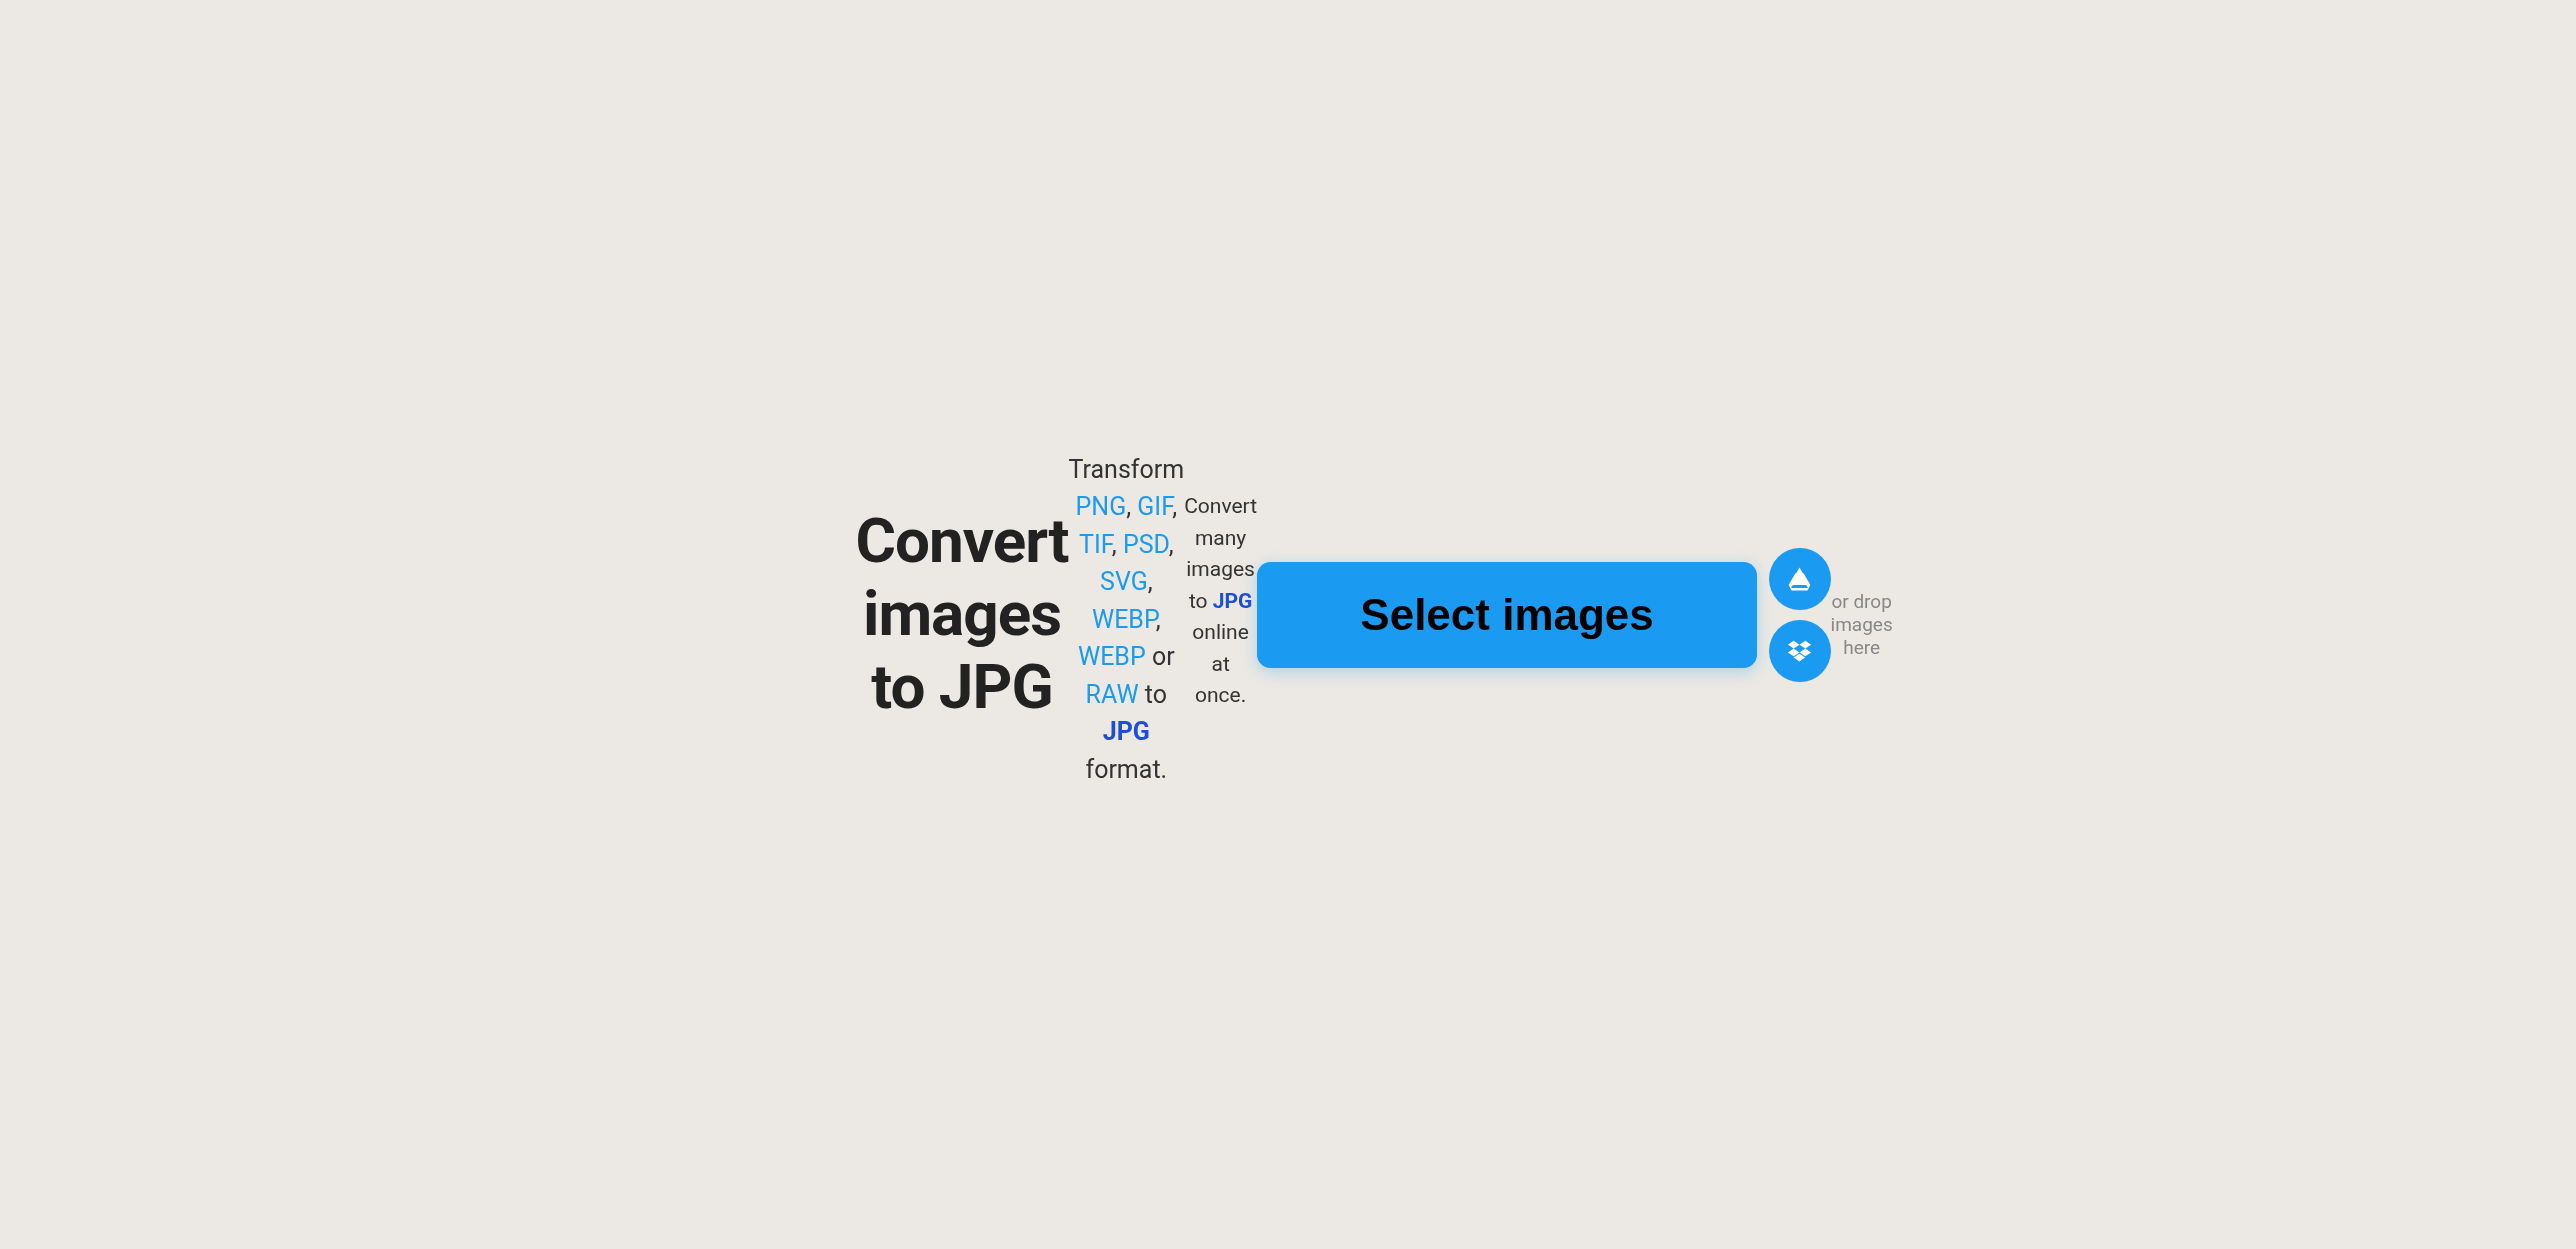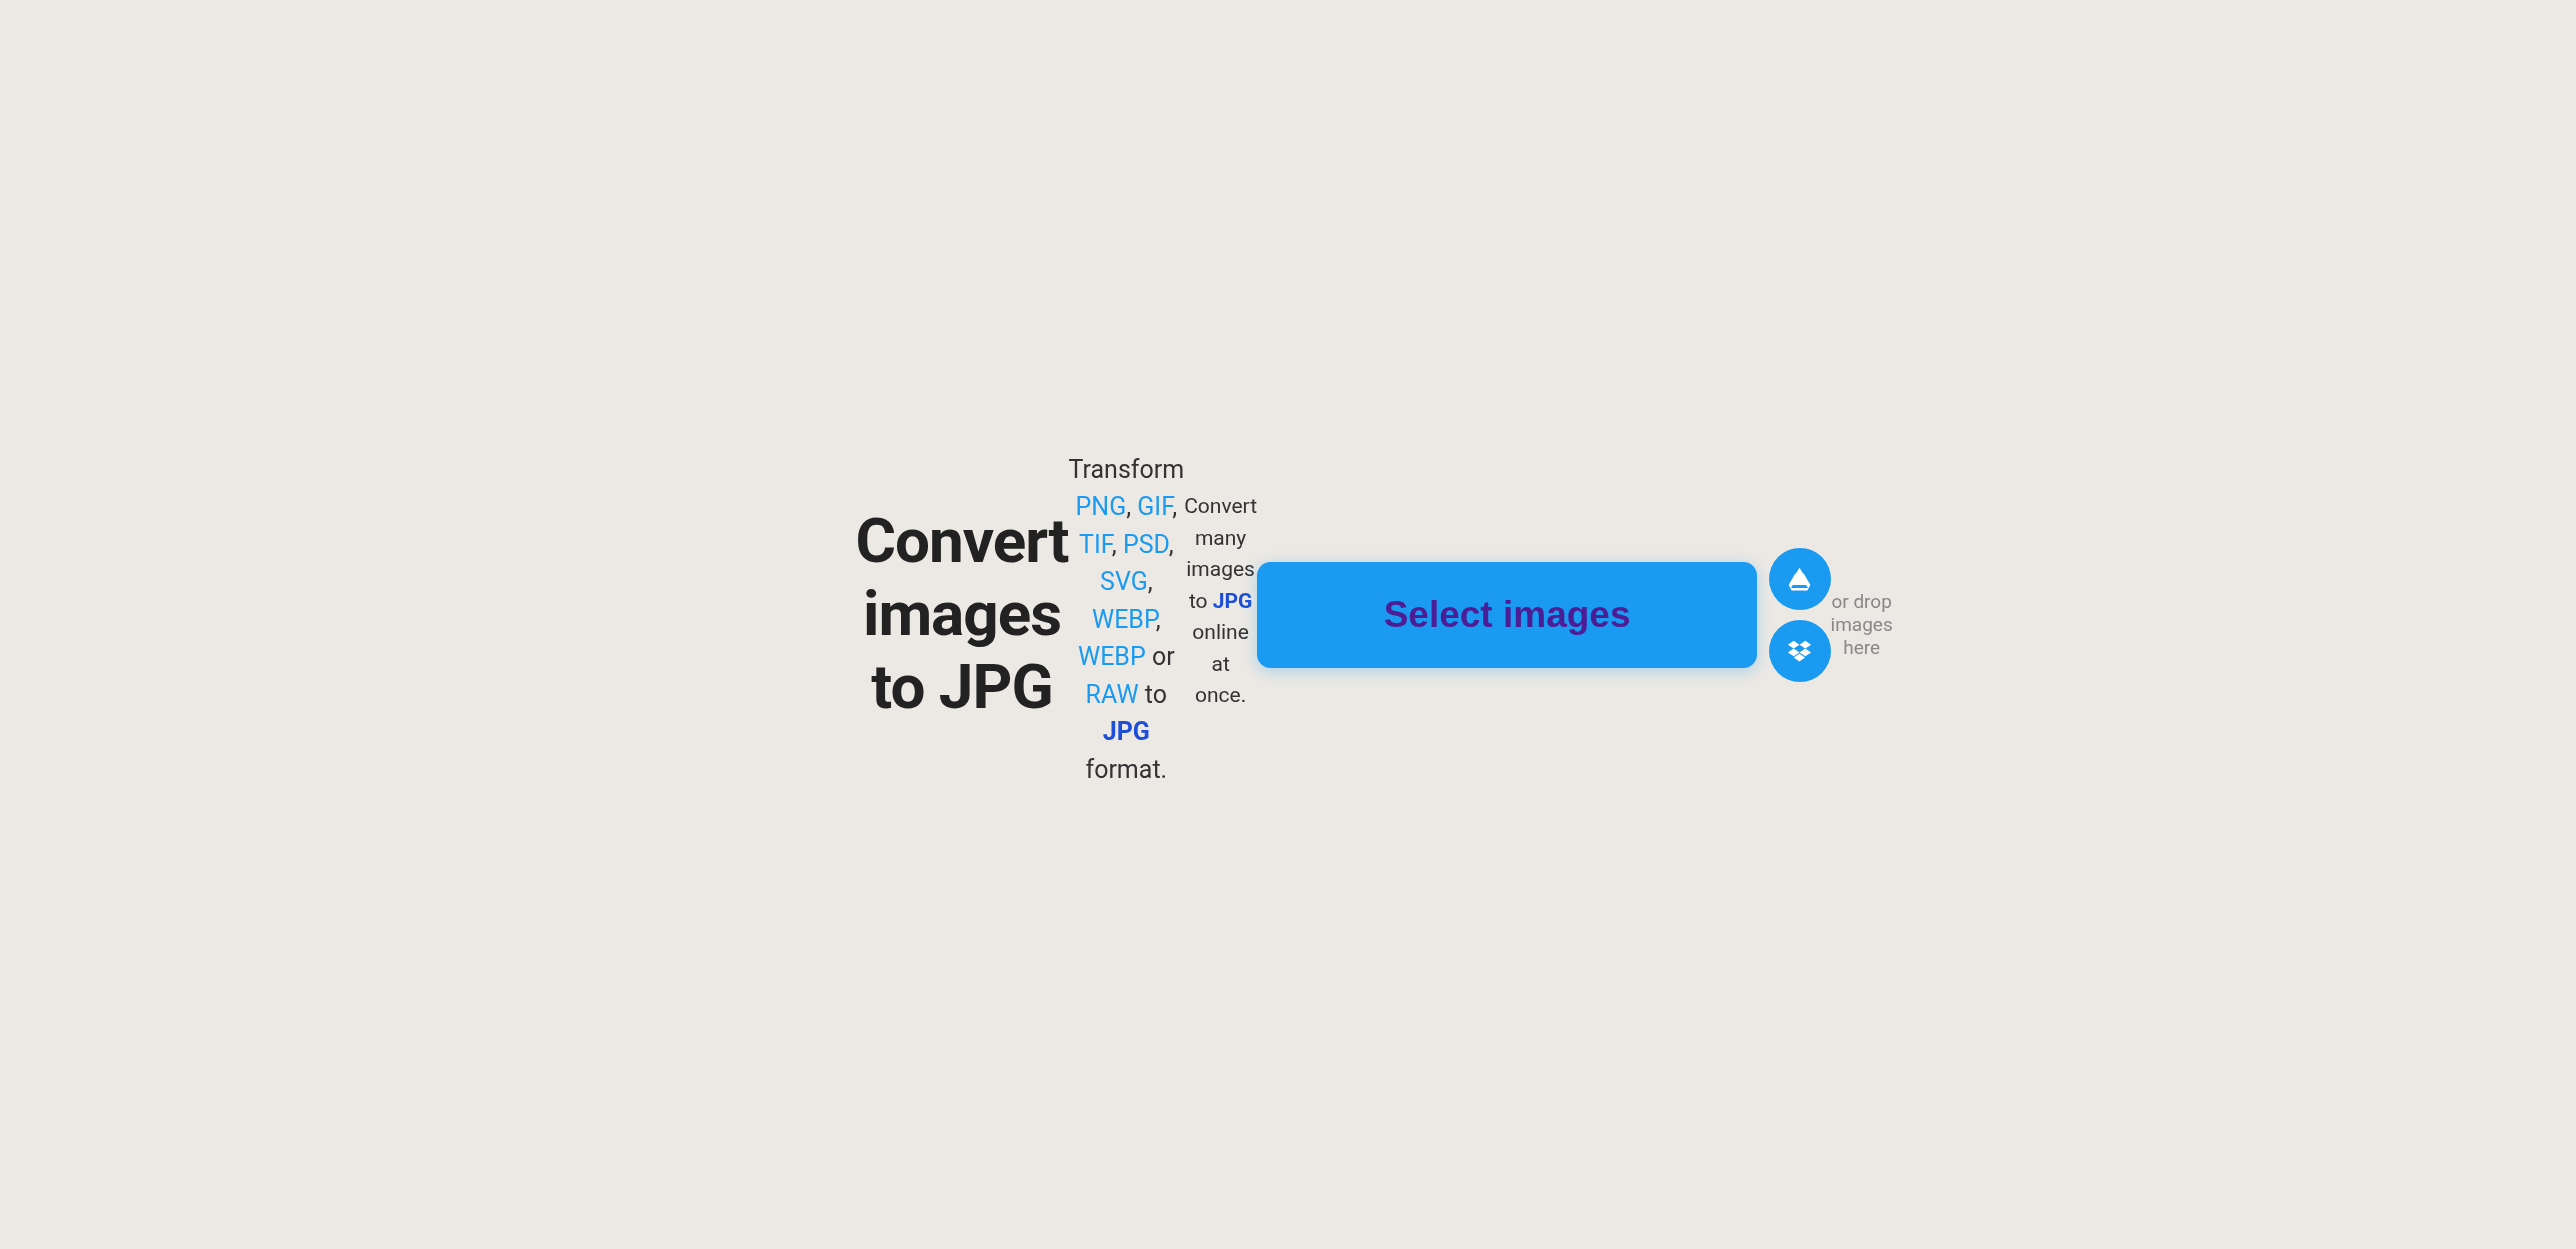--- a/index.html
+++ b/index.html
@@ -64,26 +64,26 @@
 
     .upload-area {
       display: flex;
       align-items: center;
       gap: 11.5px;
       margin-bottom: 19px;
     }
 
     .select-button {
       background-color: #1a9af1;
-      color: #4c1d95;
+      color: #000000;
       border: none;
       border-radius: 13.5px;
       padding: 0 58px;
       height: 106px;
-      font-size: 37px;
+      font-size: 44px;
       font-weight: 600;
       cursor: pointer;
       min-width: 500px;
       box-shadow: 0 3.8px 15.4px rgba(26, 154, 241, 0.3);
       transition: background-color 0.2s;
     }
 
     .cloud-buttons {
       display: flex;
       flex-direction: column;

